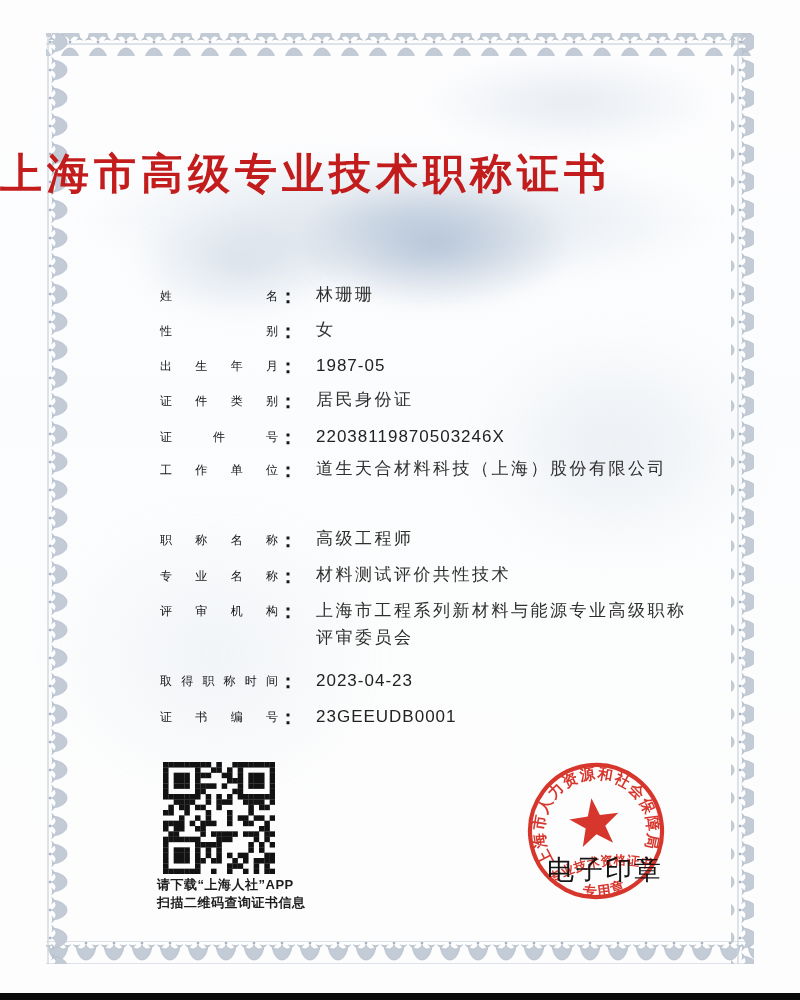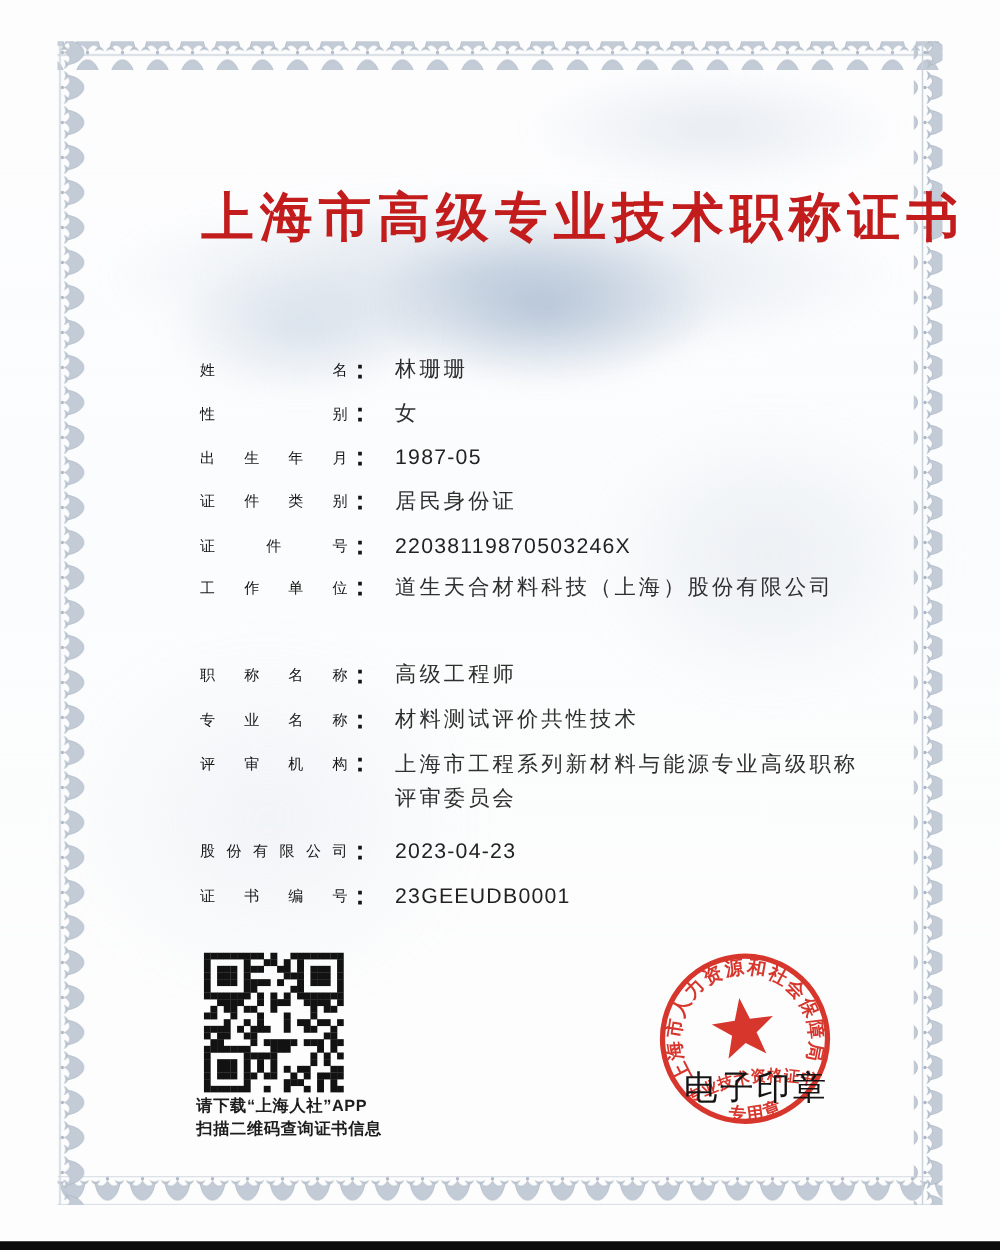--- a/index.html
+++ b/index.html
@@ -28,36 +28,36 @@
          background:radial-gradient(ellipse at center, rgba(196,208,221,.38) 0%, rgba(196,208,221,0) 70%);
          filter:blur(9px); }
   .wm6 { left:130px; top:210px; width:220px; height:110px;
          background:radial-gradient(ellipse at center, rgba(168,188,210,.35) 0%, rgba(168,188,210,0) 70%);
          filter:blur(8px); }
 
   .frame-svg { position:absolute; left:0; top:0; }
 
   .title {
     position:absolute; left:0; top:146px; width:772px;
-    text-align:right; font-size:42px; font-weight:900;
+    text-align:left; font-size:42px; font-weight:900;
     color:#c31c1c; letter-spacing:5px; white-space:nowrap;
   }
 
   .form { position:absolute; left:160px; top:0; width:600px; }
   .row  { position:absolute; left:0; white-space:nowrap; }
   .lab  {
     display:inline-block; width:118px; vertical-align:top;
     font-size:12px; font-weight:400; color:#161616;
     text-align:justify; text-align-last:justify; text-justify:inter-character;
     line-height:26px;
   }
   .colon { font-size:20px; font-weight:700; color:#161616; vertical-align:top; line-height:26px; }
   .val  {
     display:inline-block; margin-left:18px; vertical-align:top;
-    font-family:Liberation Sans, sans-serif; font-size:17px; color:#2f2f2f;
+    font-family:Liberation Mono, monospace; font-size:17px; color:#2f2f2f;
     letter-spacing:2.5px; line-height:26px; max-width:432px; white-space:normal;
   }
   .row.num .val { font-family:"Liberation Sans", sans-serif; letter-spacing:1px; font-weight:500; color:#222; }
   .row.wrap .val { width:378px; line-height:27px; }
 
   .qr-box { position:absolute; left:163px; top:762px; }
   .qr-box svg { display:block; fill:#121212; }
   .qr-caption {
     position:absolute; left:157px; top:876px;
     font-size:13px; font-weight:700; color:#1d1d1d; line-height:17.5px;
@@ -130,21 +130,21 @@
     <div class="row" style="top:527px">
       <span class="lab">职称名称</span><span class="colon">：</span><span class="val">高级工程师</span>
     </div>
     <div class="row" style="top:563px">
       <span class="lab">专业名称</span><span class="colon">：</span><span class="val">材料测试评价共性技术</span>
     </div>
     <div class="row wrap" style="top:598px">
       <span class="lab">评审机构</span><span class="colon">：</span><span class="val">上海市工程系列新材料与能源专业高级职称评审委员会</span>
     </div>
     <div class="row num" style="top:668px">
-      <span class="lab">股份有限公司</span><span class="colon">：</span><span class="val">2023-04-23</span>
+      <span class="lab">取得职称时间</span><span class="colon">：</span><span class="val">2023-04-23</span>
     </div>
     <div class="row num" style="top:704px">
       <span class="lab">证书编号</span><span class="colon">：</span><span class="val">23GEEUDB0001</span>
     </div>
   </div>
 
   <div class="qr-box">
     <svg width="112" height="112" viewBox="0 0 112 112">
         <g id="qr-cells">
           <rect x="0.00" y="0.00" width="5.53" height="5.53"></rect>

